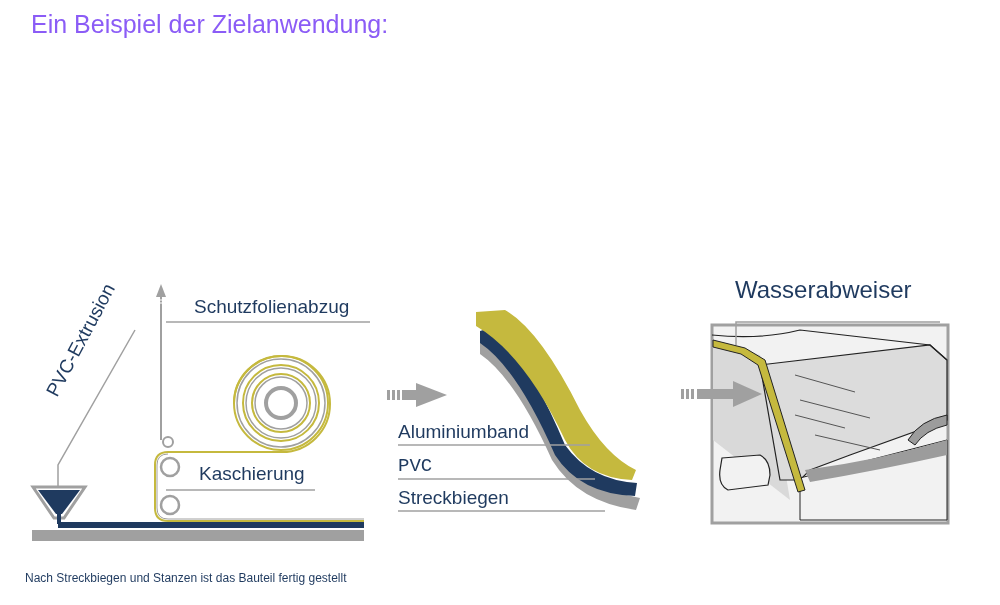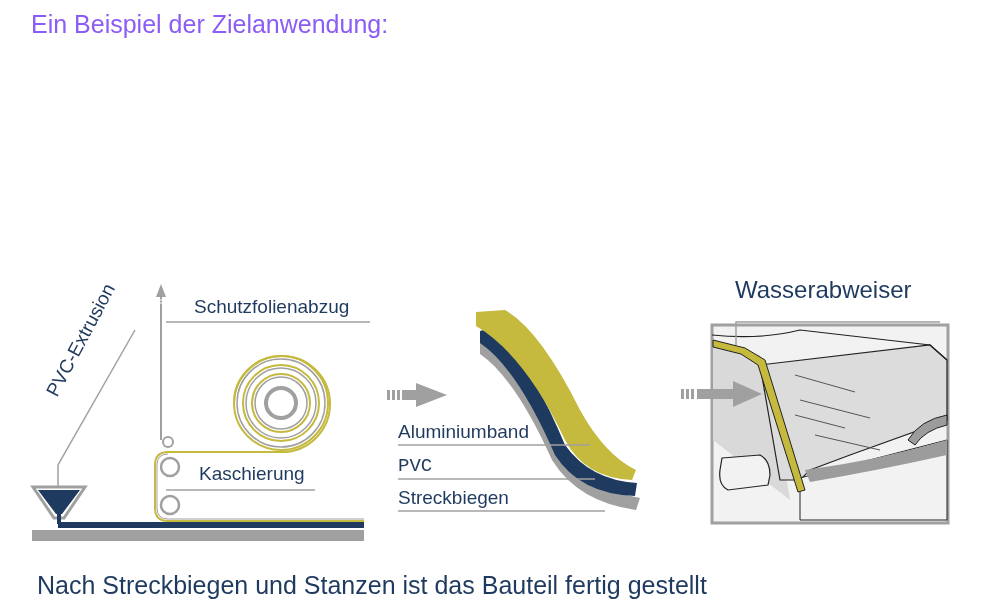--- a/index.html
+++ b/index.html
@@ -1,18 +1,18 @@
 <!DOCTYPE html>
 <html><head>
 <meta charset="utf-8">
 <style>
   html,body{margin:0;padding:0;background:#fff;}
   body{width:1000px;height:605px;position:relative;overflow:hidden;font-family:"Liberation Sans",sans-serif;color:#1f3a5f;}
   .title{position:absolute;left:31px;top:8px;font-size:25px;line-height:32px;color:#8b5cf6;}
-  .footer{position:absolute;left:37px;top:571px;font-size:25px;color:#1f3a5f;}
+  .footer{position:absolute;left:25px;top:571px;font-size:12px;color:#1f3a5f;}
   .lbl{position:absolute;font-size:19px;color:#1f3a5f;white-space:nowrap;}
   svg{position:absolute;left:0;top:0;}
 </style>
 </head>
 <body>
 
 <div class="title">
   <div>Ein Beispiel der Zielanwendung:</div>
 </div>
 

